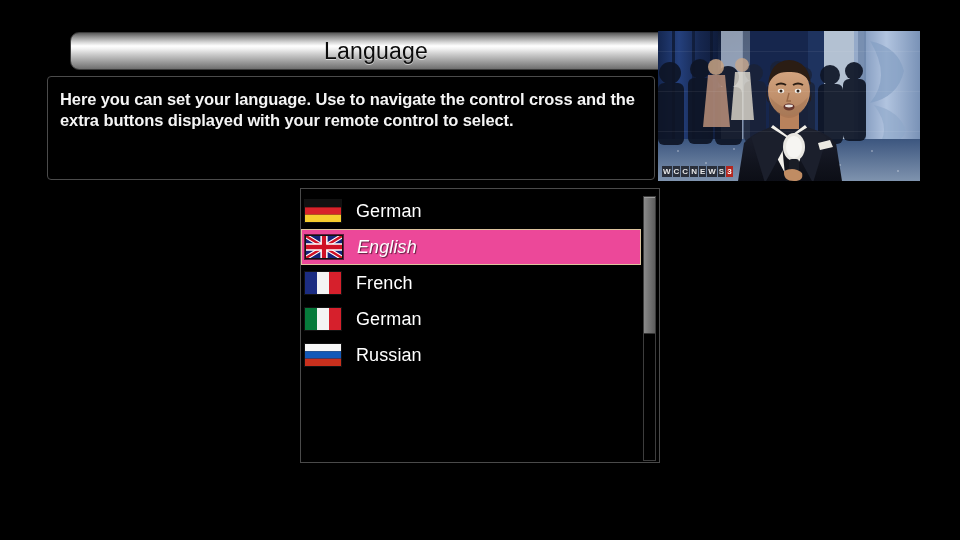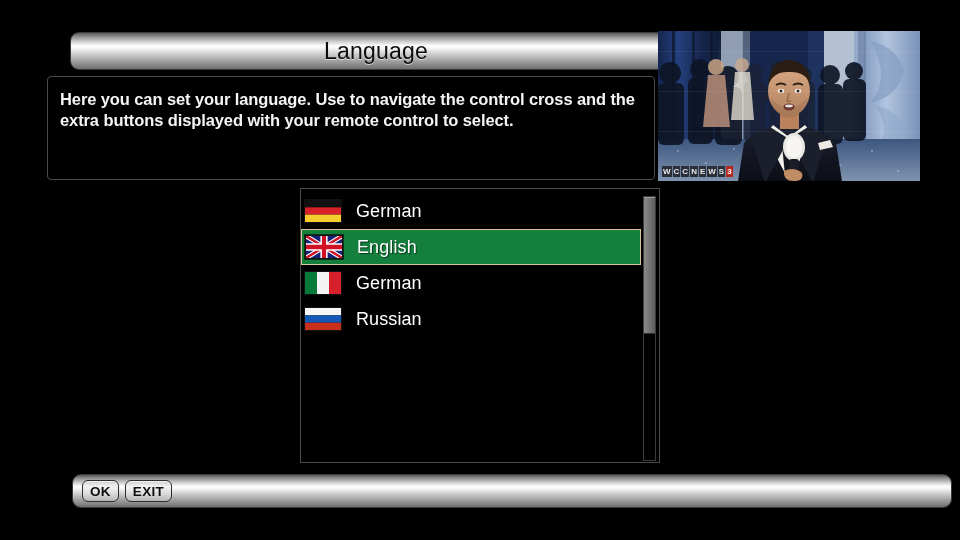--- a/index.html
+++ b/index.html
@@ -110,22 +110,23 @@
 
   .lang-row {
     position:relative;
     height:36px;
     display:flex;
     align-items:center;
     padding-left:3px;
     margin-right:18px;
   }
   .lang-row.selected {
-    background:#15803d;
+    background:#ec4899;
     border:1px solid #ddc49d;
+    font-style:italic;
   }
 
   .flag {
     width:38px; height:24px;
     flex:0 0 38px;
     border:1px solid #121212;
     margin-right:14px;
     position:relative;
     overflow:hidden;
     box-shadow:0 0 0 1px rgba(0,0,0,.6);
@@ -384,20 +385,30 @@
             <rect width="60" height="36" fill="#16237a"></rect>
             <path d="M0 0 L60 36 M60 0 L0 36" stroke="#ffffff" stroke-width="7.5"></path>
             <path d="M0 0 L60 36 M60 0 L0 36" stroke="#cf1126" stroke-width="4"></path>
             <path d="M30 0 V36 M0 18 H60" stroke="#ffffff" stroke-width="12"></path>
             <path d="M30 0 V36 M0 18 H60" stroke="#cf1126" stroke-width="7"></path>
           </svg>
         </span>
         <span class="lang-label">English</span>
       </div>
 
+      <div class="lang-row">
+        <span class="flag">
+          <svg viewBox="0 0 60 36" preserveAspectRatio="none">
+            <rect width="20" height="36" x="0" fill="#1c2d82"></rect>
+            <rect width="20" height="36" x="20" fill="#f4f4f4"></rect>
+            <rect width="20" height="36" x="40" fill="#d6202c"></rect>
+          </svg>
+        </span>
+        <span class="lang-label">French</span>
+      </div>
 
 
       <div class="lang-row">
         <span class="flag">
           <svg viewBox="0 0 60 36" preserveAspectRatio="none">
             <rect width="20" height="36" x="0" fill="#067a3b"></rect>
             <rect width="20" height="36" x="20" fill="#f4f4f4"></rect>
             <rect width="20" height="36" x="40" fill="#d6202c"></rect>
           </svg>
         </span>
@@ -416,18 +427,14 @@
         <span class="lang-label">Russian</span>
       </div>
 
       <div id="scroll-track">
         <div id="scroll-thumb" style="height: 52%; top: 0%;"></div>
       </div>
 
     </div>
   </div>
 
-  <div id="button-bar" class="metal">
-    <span class="osd-key">OK</span>
-    <span class="osd-key">EXIT</span>
-  </div>
 
 </div>
 
 </body></html>

